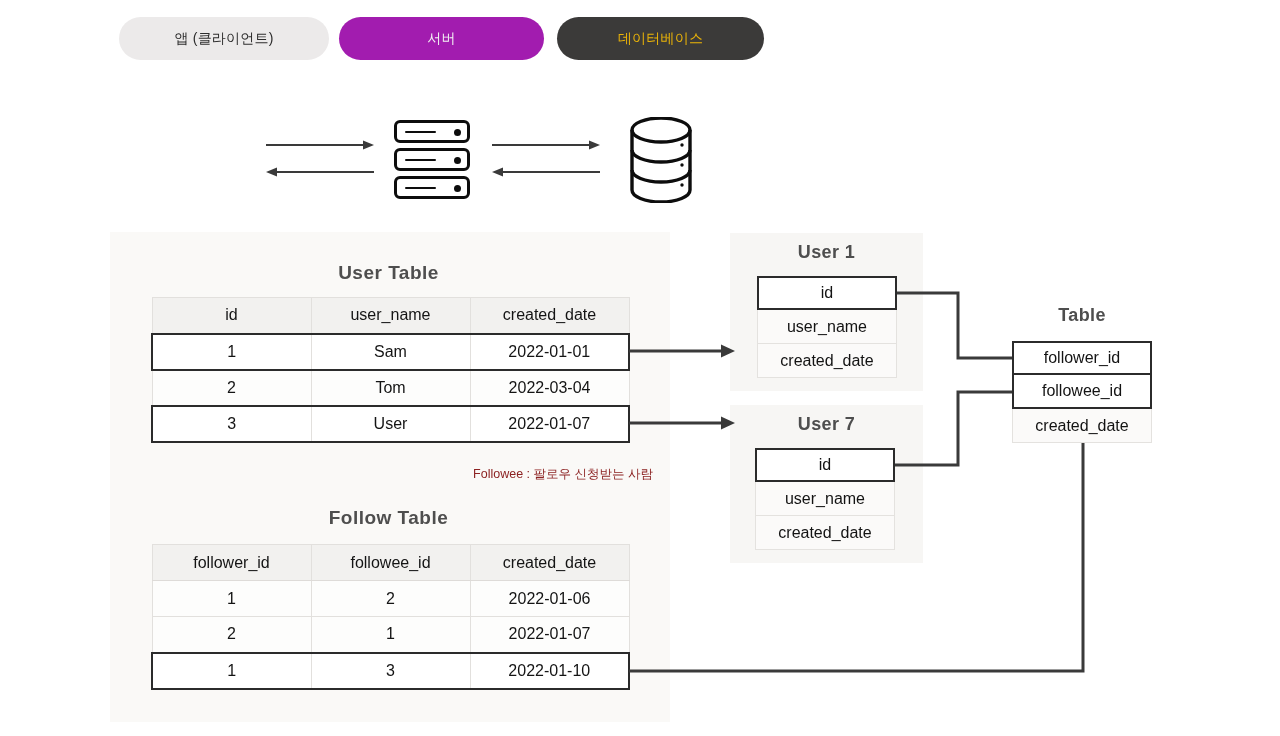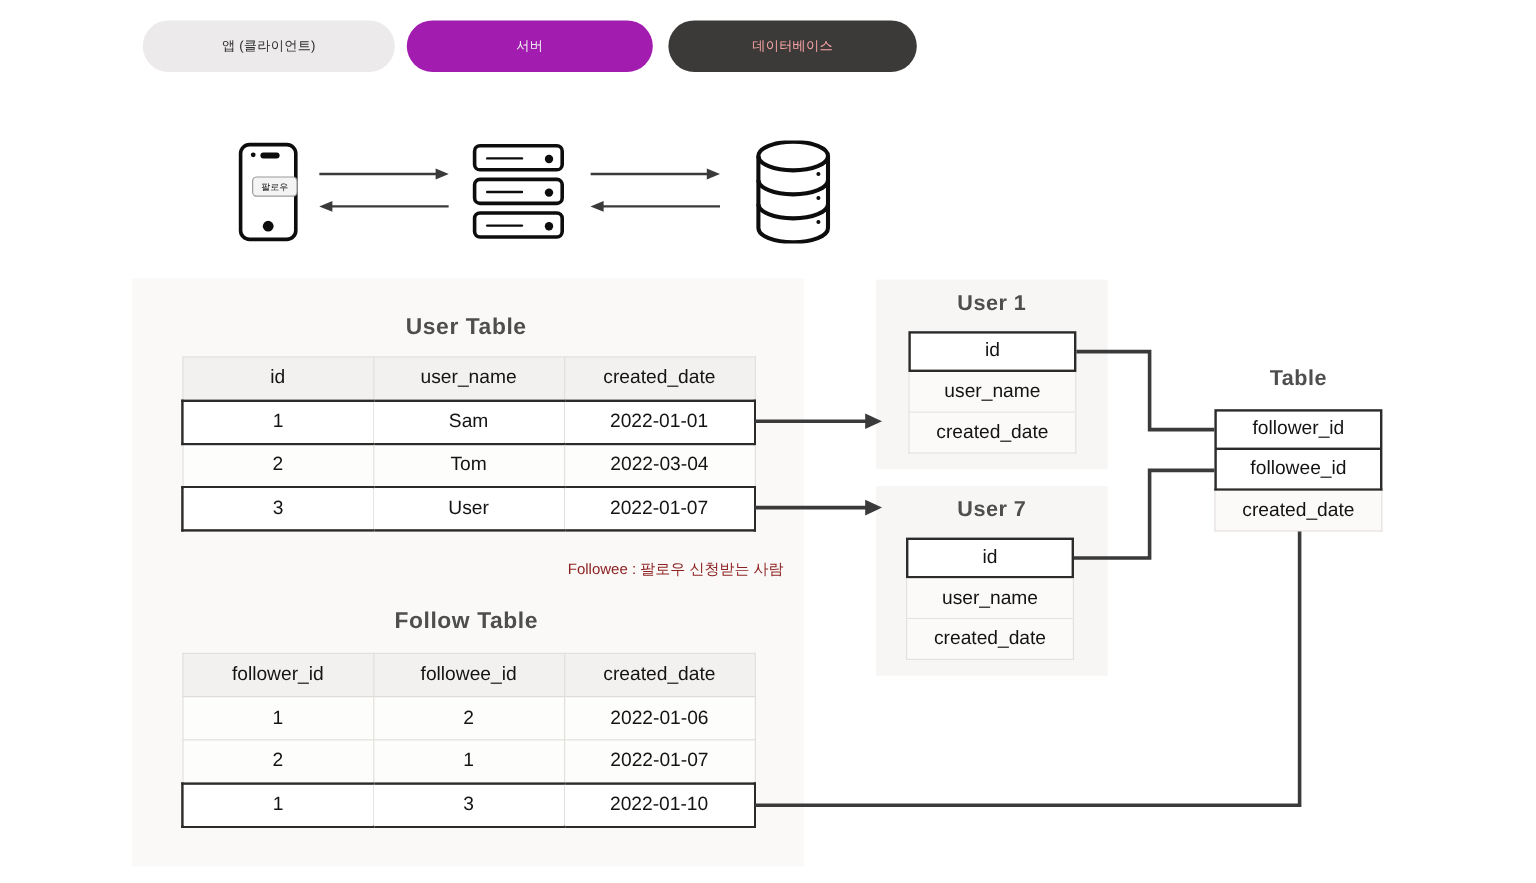--- a/index.html
+++ b/index.html
@@ -15,27 +15,27 @@
     color: #1a1a1a;
   }
   #stage { position: absolute; inset: 0; }
 
   
   .pill {
     position: absolute;
     height: 43px;
     border-radius: 22px;
     display: flex; align-items: center; justify-content: center;
-    font-size: 11px;
+    font-size: 14px;
     letter-spacing: .2px;
     user-select: none;
   }
   .pill-app    { left: 119px; top: 17px; width: 210px; background: #eceaea; color: #2c2c2c; }
   .pill-server { left: 339px; top: 17px; width: 205px; background: #a21caf; color: #f2f2f2; }
-  .pill-db     { left: 557px; top: 17px; width: 207px; background: #3b3a39; color: #fca5a5; font-family: Liberation Mono, monospace; }
+  .pill-db     { left: 557px; top: 17px; width: 207px; background: #3b3a39; color: #eab308; font-family: Liberation Mono, monospace; }
 
   
   .phone {
     position: absolute; left: 199px; top: 119px;
     width: 49px; height: 82px;
     border: 3.5px solid #0d0d0d;
     border-radius: 9px;
     background: #fff;
   }
   .phone-cam {
@@ -176,28 +176,20 @@
   <div class="pill pill-app">
     <span>앱 (클라이언트)</span>
   </div>
   <div class="pill pill-server">
     <span>서버</span>
   </div>
   <div class="pill pill-db">
     <span>데이터베이스</span>
   </div>
 
-  <div class="phone">
-    <span class="phone-cam"></span>
-    <span class="phone-speaker"></span>
-    <span class="phone-btn">
-      <span>팔로우</span>
-    </span>
-    <span class="phone-home"></span>
-  </div>
 
   <div class="server">
     <div class="server-unit">
       <span class="server-line"></span>
       <span class="server-dot"></span>
     </div>
     <div class="server-unit">
       <span class="server-line"></span>
       <span class="server-dot"></span>
     </div>

